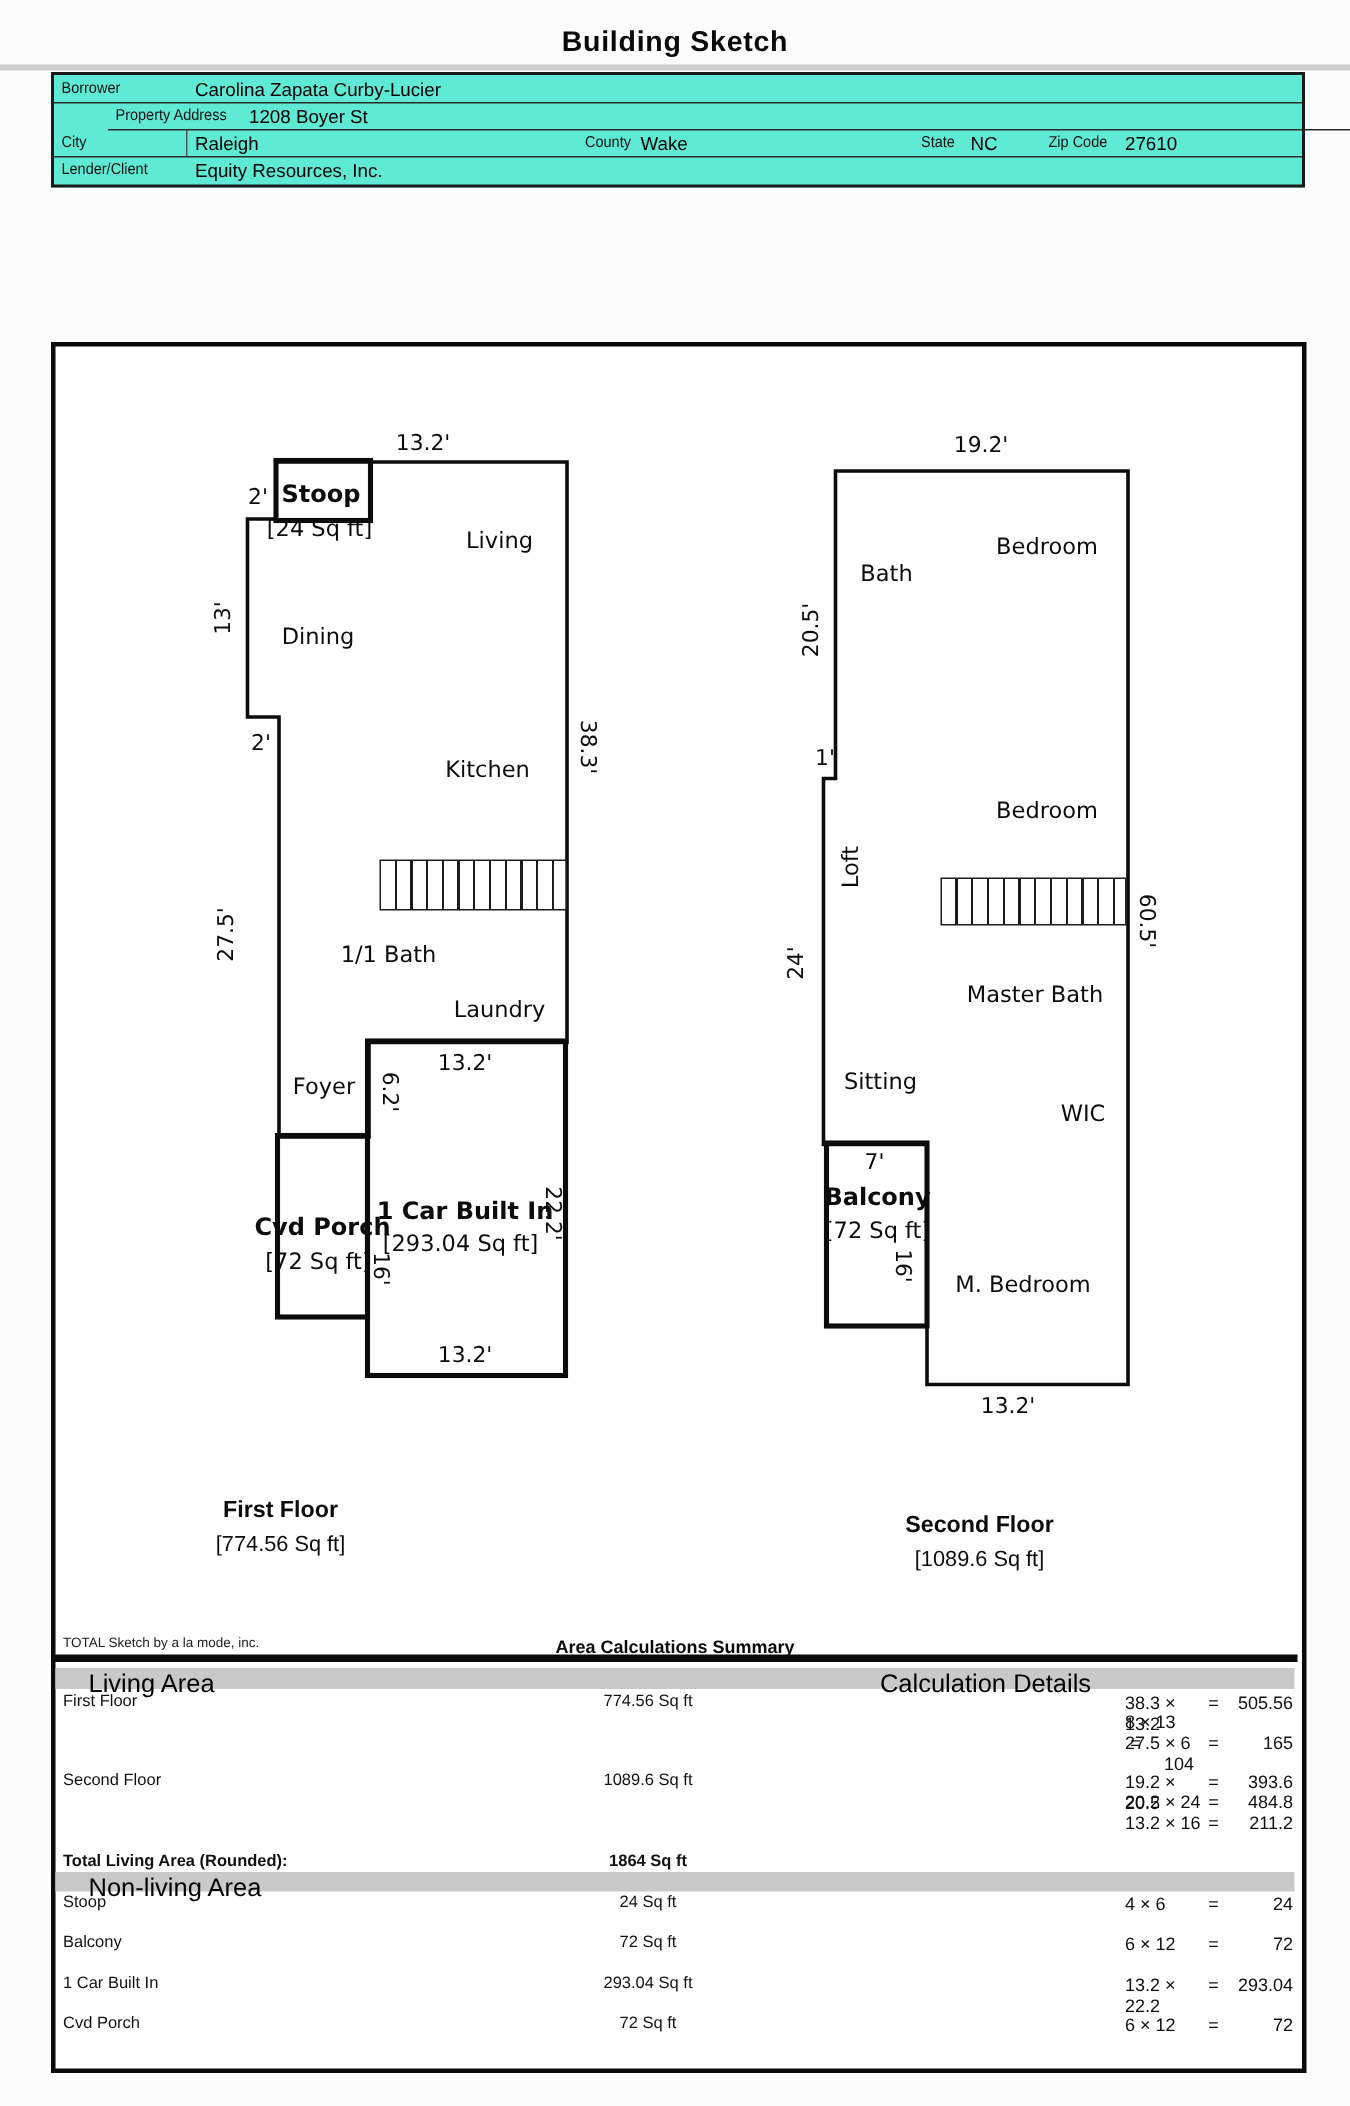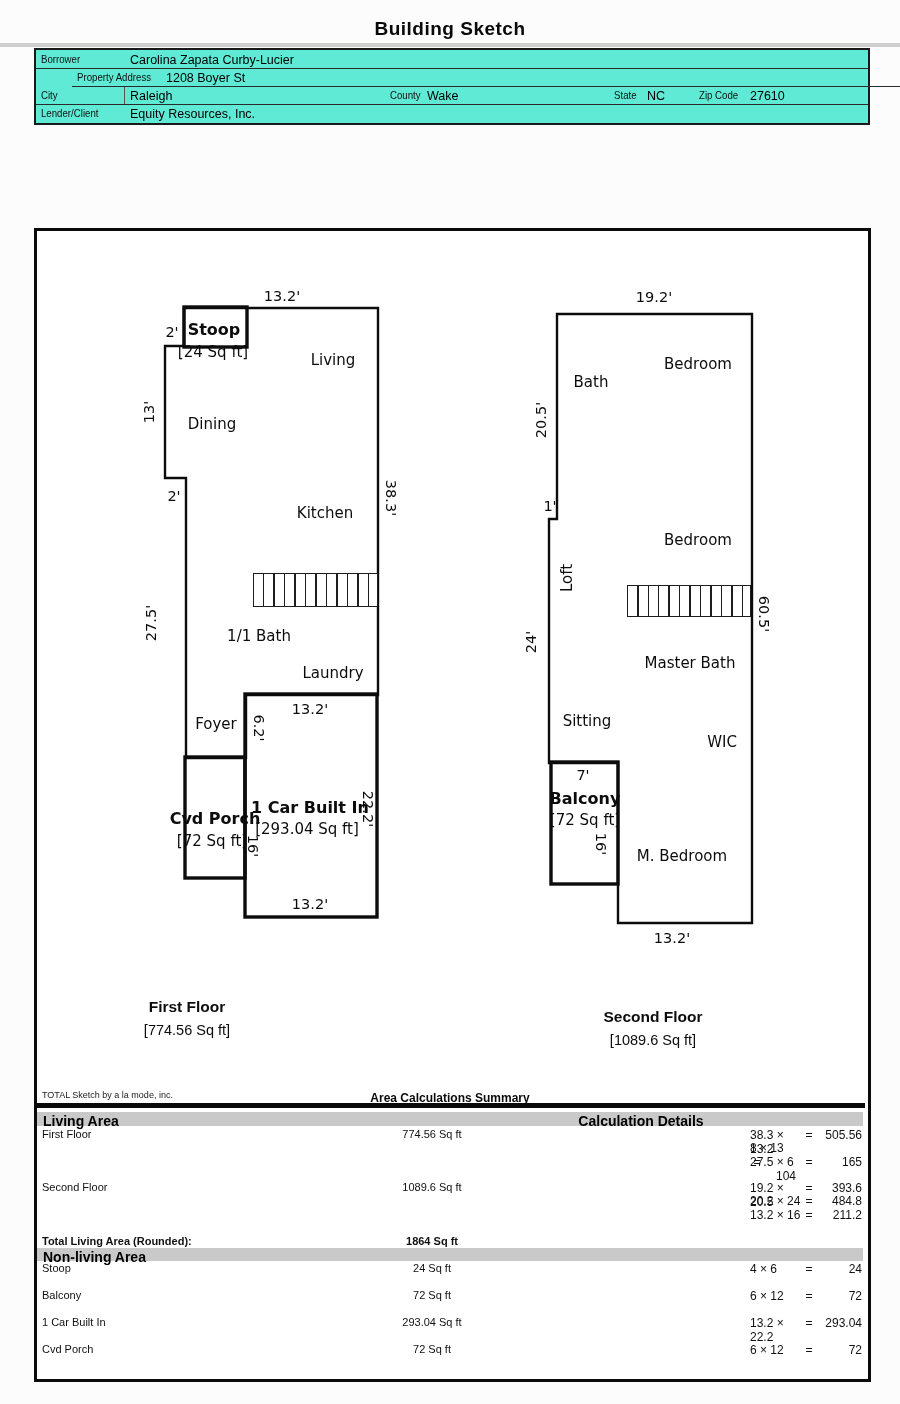--- a/index.html
+++ b/index.html
@@ -32,21 +32,21 @@
   .cw{transform:translate(-50%,-50%) rotate(90deg);}
   .ftitle{font-family:"Liberation Sans",sans-serif;font-weight:bold;font-size:15.5px;}
   .farea{font-family:"Liberation Sans",sans-serif;font-size:14.5px;}
   
   .note{left:42px;top:1090px;font-size:9px;color:#222;}
   .sumtitle{left:250px;top:1091px;width:400px;text-align:center;font-size:12px;font-weight:bold;}
   .thickbar{left:34px;top:1103px;width:831px;height:5px;background:#0a0a0a;}
   .graybar{left:37px;width:826px;background:#c9c9c9;}
   .gb1{top:1112px;height:14px;}
   .gb2{top:1248px;height:13px;}
-  .gbt{position:absolute;top:1px;font-size:14px;font-weight:bold;color:#000;}
+  .gbt{position:absolute;top:1px;font-size:17px;font-weight:normal;color:#000;margin-left:16px;}
   .srow-name{font-size:11px;color:#111;}
   .srow-area{width:120px;text-align:center;font-size:11px;color:#111;}
   .acol{left:372px;}
   .calcline{left:750px;width:112px;display:flex;font-size:12px;color:#111;}
   .calcline .e{flex:1;text-align:left;}
   .calcline .q{width:14px;text-align:center;}
   .calcline .v{width:46px;text-align:right;}
   .tot{font-weight:bold;}
   
   #wm{left:0px;top:1303px;font-family:"Liberation Serif",serif;font-size:66px;line-height:60px;

